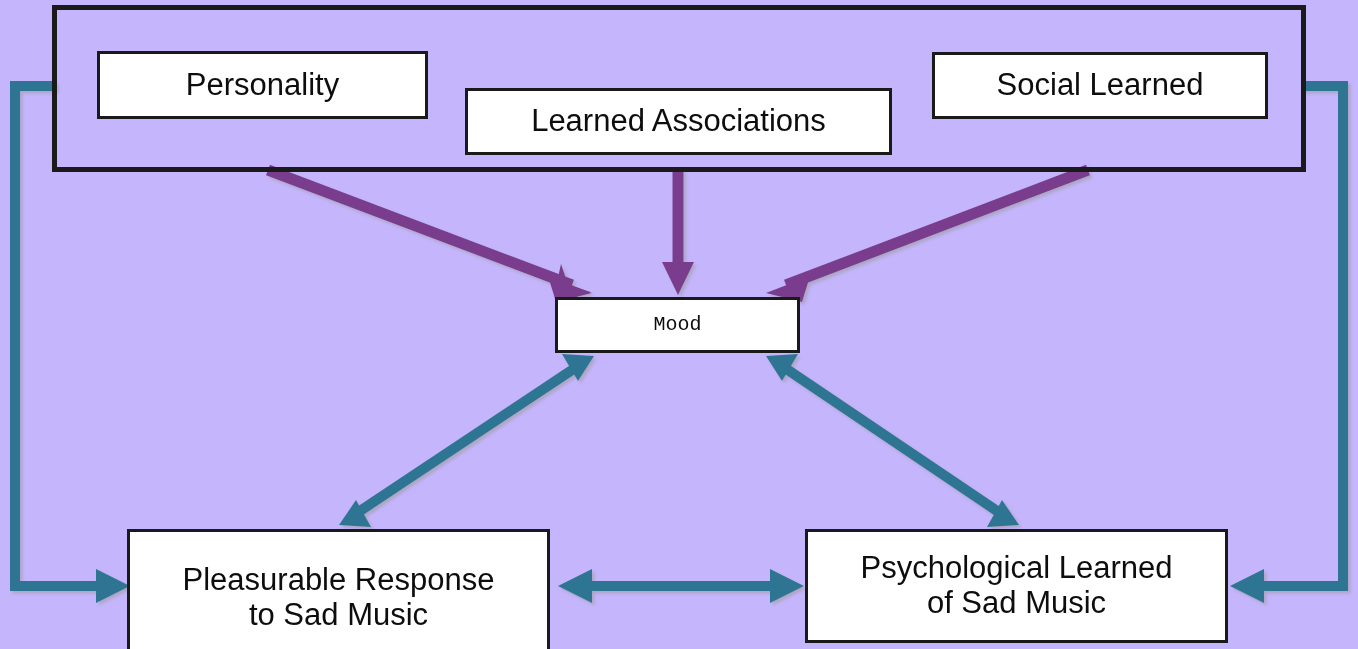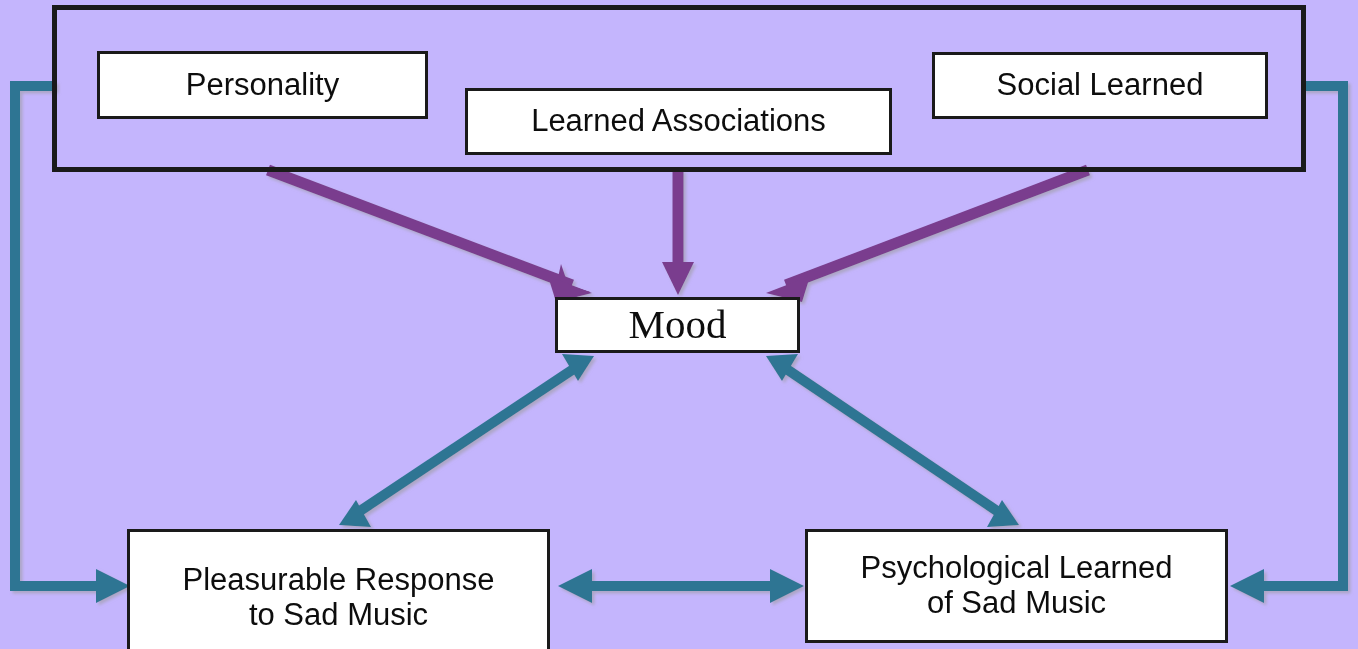--- a/index.html
+++ b/index.html
@@ -39,23 +39,23 @@
   .container-node {
     background: transparent;
     border-width: 5px;
     z-index: 2;
   }
   .top-sub {
     font-size: 31px;
     border-width: 3px;
   }
   .mood-node {
-    font-size: 41px;
+    font-size: 20px;
     border-width: 3px;
-    font-family: Liberation Serif, serif;
+    font-family: Liberation Mono, monospace;
     text-align: center;
   }
   .bottom-node {
     font-size: 31px;
     border-width: 3px;
     padding: 0 10px;
   }
   .node-label {
     display: block;
     white-space: pre-line;

